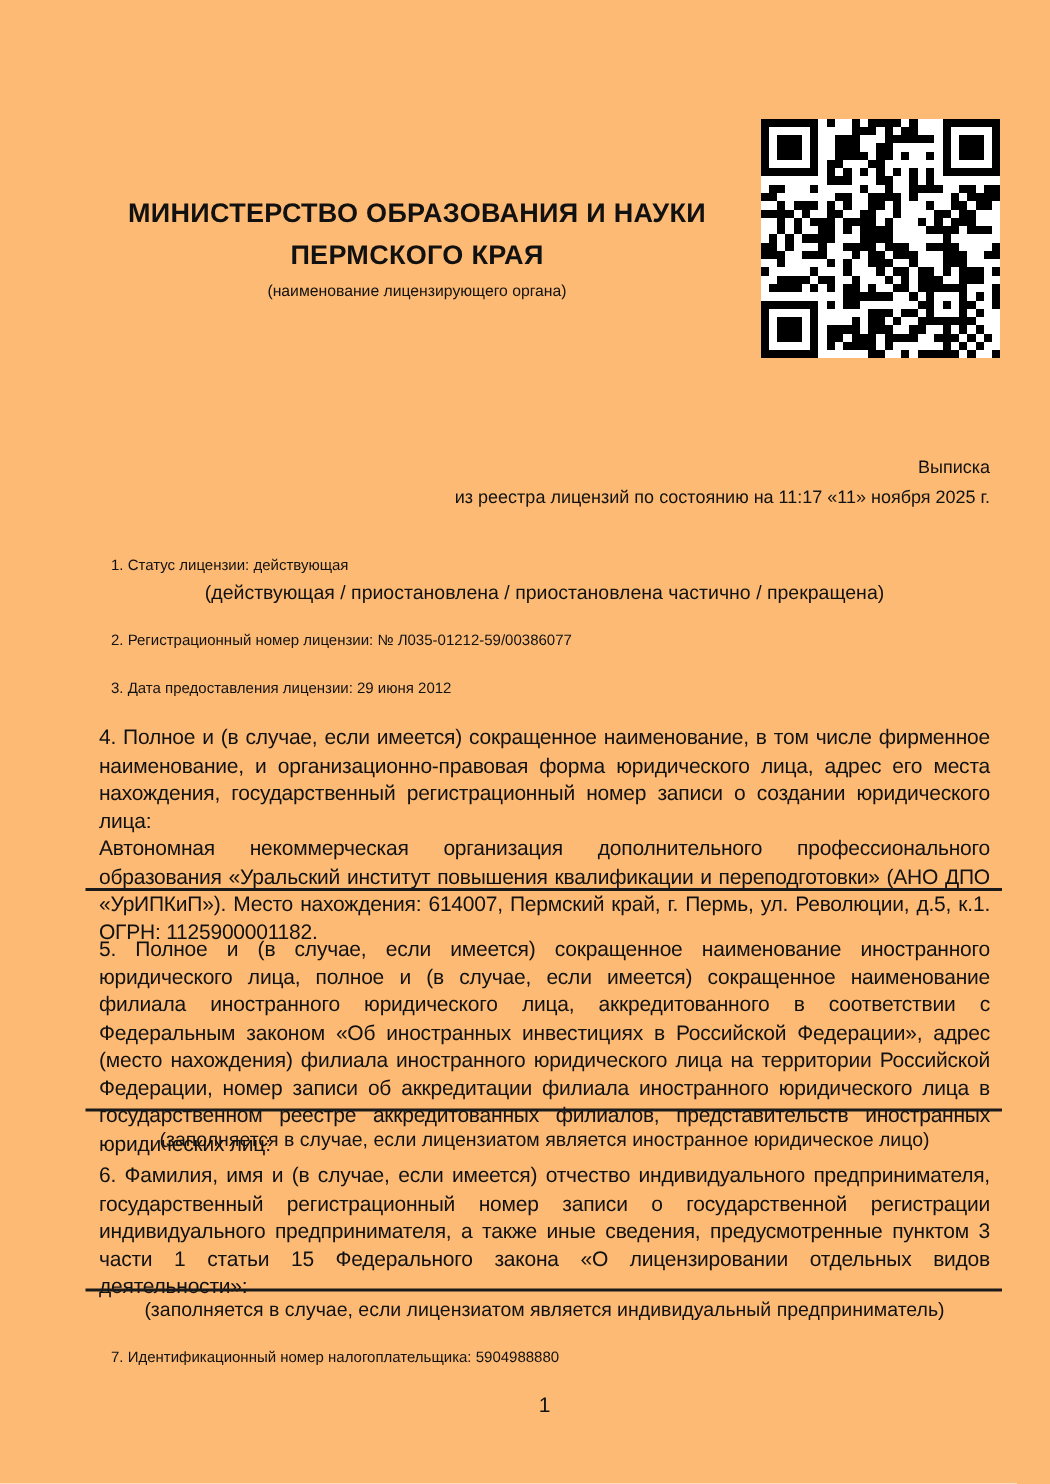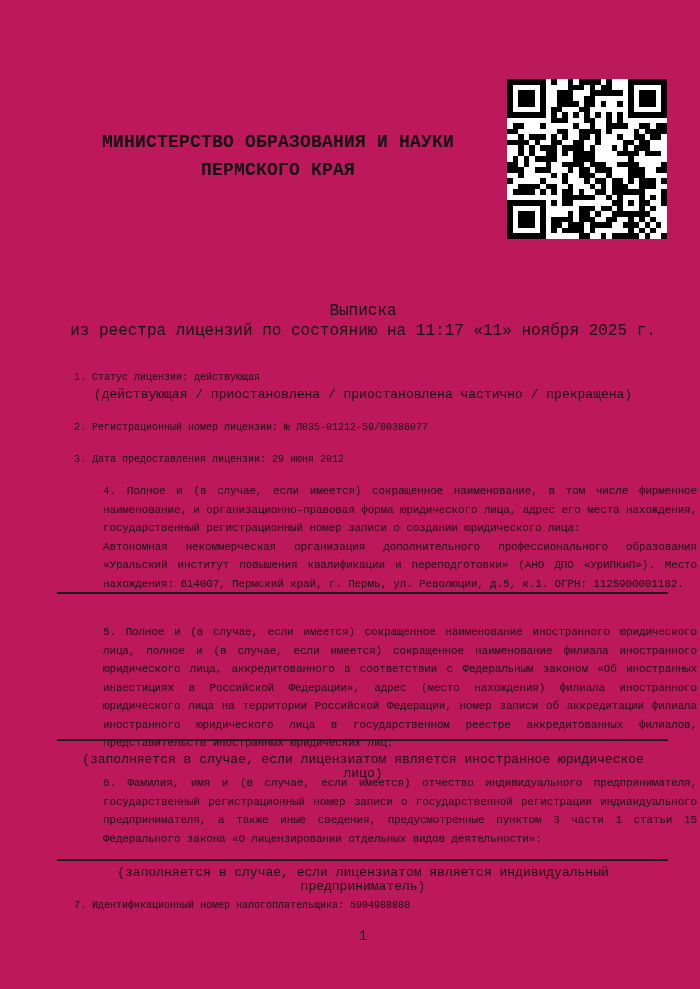--- a/index.html
+++ b/index.html
@@ -4,23 +4,23 @@
 <style>
   html, body {
     margin: 0;
     padding: 0;
     background: #ffffff;
   }
   .page {
     position: relative;
     width: 700px;
     height: 989px;
-    background: #be185d;
+    background: #fdba74;
     color: #111111;
-    font-family: Liberation Mono, monospace;
+    font-family: Liberation Sans, sans-serif;
     overflow: hidden;
   }
   .abs { position: absolute; }
 
   
   .header-text {
     left: 66px; top: 128px; width: 424px;
     text-align: center;
   }
   .ministry-line {
@@ -37,38 +37,37 @@
   }
 
   
   .qr {
     left: 507px; top: 79px; width: 160px; height: 160px;
   }
 
   
   .title-block {
     left: 66px; top: 302px; width: 594px;
-    text-align: center;
-    font-size: 16px;
+    text-align: right;
+    font-size: 12px;
     line-height: 19.5px;
   }
 
   
   .item-line {
     left: 74px; width: 594px;
     font-size: 10px;
     line-height: 18px;
     white-space: nowrap;
   }
   .item-para {
     left: 66px; width: 594px;
-    font-size: 11px;
+    font-size: 14px;
     line-height: 18.5px;
     letter-spacing: -0.15px;
-    margin-left: 37px;
   }
   .item-para p {
     margin: 0;
     text-align: justify;
     text-align-last: left;
   }
   .form-caption {
     left: 66px; width: 594px;
     text-align: center;
     font-size: 13px;
@@ -85,20 +84,21 @@
   }
 </style>
 </head>
 <body>
 
 <div class="page">
 
   <div class="abs header-text">
     <div class="ministry-line">МИНИСТЕРСТВО ОБРАЗОВАНИЯ И НАУКИ</div>
     <div class="ministry-line">ПЕРМСКОГО КРАЯ</div>
+    <div class="header-caption">(наименование лицензирующего органа)</div>
   </div>
 
   <div class="abs qr">
     <svg id="qr-svg" width="160" height="160" viewBox="0 0 29 29" shape-rendering="crispEdges" aria-hidden="true">
         <rect x="0" y="0" width="29" height="29" fill="#ffffff"></rect>
         <rect x="0" y="0" width="1" height="1" fill="#000000"></rect>
         <rect x="1" y="0" width="1" height="1" fill="#000000"></rect>
         <rect x="2" y="0" width="1" height="1" fill="#000000"></rect>
         <rect x="3" y="0" width="1" height="1" fill="#000000"></rect>
         <rect x="4" y="0" width="1" height="1" fill="#000000"></rect>

